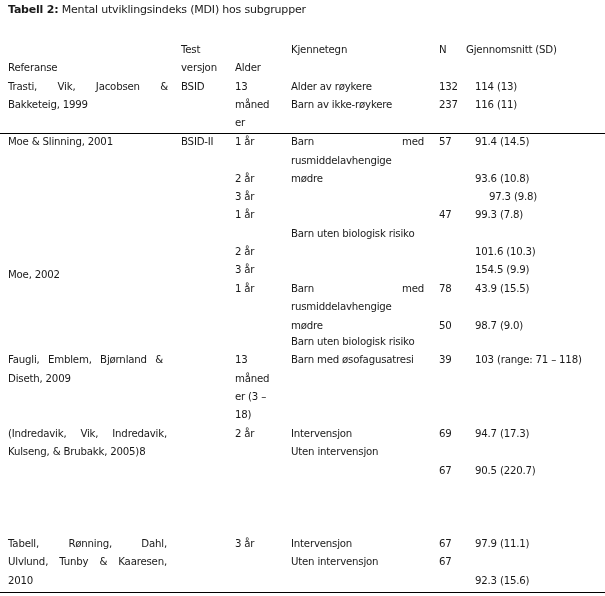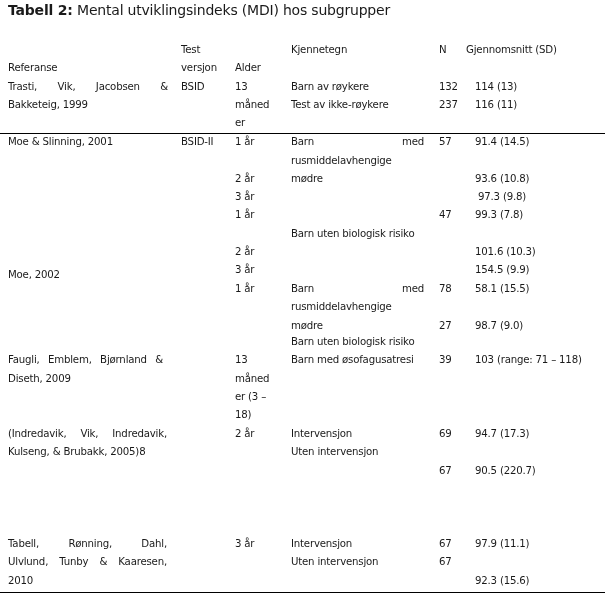--- a/index.html
+++ b/index.html
@@ -1,19 +1,19 @@
 <!DOCTYPE html>
 <html><head>
 <meta charset="utf-8">
 <style>
   html, body { margin:0; padding:0; background:#ffffff; }
   body { width:605px; height:596px; position:relative; overflow:hidden;
          font-family:"DejaVu Sans", sans-serif; font-size:10.2px; color:#1a1a1a; letter-spacing:-0.2px; }
   .t { position:absolute; white-space:nowrap; line-height:12px; }
-  .caption { left:8px; top:4px; font-size:14px; }
+  .caption { left:8px; top:4px; font-size:11px; }
   .caption b { font-weight:bold; }
   .rule { position:absolute; left:0; width:605px; height:1px; background:#000; }
   .just { display:flex; justify-content:space-between; }
 </style>
 </head>
 <body>
 
 <div class="t caption">
   <b>Tabell 2:</b>
   <span>Mental utviklingsindeks (MDI) hos subgrupper</span>
@@ -31,24 +31,24 @@
   <span>Trasti,</span>
   <span>Vik,</span>
   <span>Jacobsen</span>
   <span>&amp;</span>
 </div>
 <div class="t" style="left:8px;top:99px">Bakketeig, 1999</div>
 <div class="t" style="left:181px;top:81px">BSID</div>
 <div class="t" style="left:235px;top:81px">13</div>
 <div class="t" style="left:235px;top:99px">måned</div>
 <div class="t" style="left:235px;top:117px">er</div>
-<div class="t" style="left:291px;top:81px">Barn av røykere</div>
+<div class="t" style="left:291px;top:81px">Alder av røykere</div>
 <div class="t" style="left:439px;top:81px">132</div>
 <div class="t" style="left:475px;top:81px">114 (13)</div>
-<div class="t" style="left:291px;top:99px">Test av ikke-røykere</div>
+<div class="t" style="left:291px;top:99px">Barn av ikke-røykere</div>
 <div class="t" style="left:439px;top:99px">237</div>
 <div class="t" style="left:475px;top:99px">116 (11)</div>
 
 <div class="rule" style="top:133px"></div>
 
 <div class="t" style="left:8px;top:136px">Moe &amp; Slinning, 2001</div>
 <div class="t" style="left:181px;top:136px">BSID-II</div>
 <div class="t" style="left:235px;top:136px">1 år</div>
 <div class="t" style="left:235px;top:173px">2 år</div>
 <div class="t" style="left:235px;top:191px">3 år</div>
@@ -59,37 +59,37 @@
   <span>Barn</span>
   <span>med</span>
 </div>
 <div class="t" style="left:291px;top:155px">rusmiddelavhengige</div>
 <div class="t" style="left:291px;top:173px">mødre</div>
 <div class="t" style="left:291px;top:228px">Barn uten biologisk risiko</div>
 <div class="t" style="left:439px;top:136px">57</div>
 <div class="t" style="left:439px;top:209px">47</div>
 <div class="t" style="left:475px;top:136px">91.4 (14.5)</div>
 <div class="t" style="left:475px;top:173px">93.6 (10.8)</div>
-<div class="t" style="left:478px;top:191px">97.3 (9.8)</div>
+<div class="t" style="left:489px;top:191px">97.3 (9.8)</div>
 <div class="t" style="left:475px;top:209px">99.3 (7.8)</div>
 <div class="t" style="left:475px;top:246px">101.6 (10.3)</div>
 <div class="t" style="left:475px;top:264px">154.5 (9.9)</div>
 
 <div class="t" style="left:8px;top:269px">Moe, 2002</div>
 <div class="t" style="left:235px;top:283px">1 år</div>
 <div class="t just" style="left:291px;top:283px;width:133px">
   <span>Barn</span>
   <span>med</span>
 </div>
 <div class="t" style="left:291px;top:301px">rusmiddelavhengige</div>
 <div class="t" style="left:291px;top:320px">mødre</div>
 <div class="t" style="left:291px;top:336px">Barn uten biologisk risiko</div>
 <div class="t" style="left:439px;top:283px">78</div>
-<div class="t" style="left:439px;top:320px">27</div>
-<div class="t" style="left:475px;top:283px">58.1 (15.5)</div>
+<div class="t" style="left:439px;top:320px">50</div>
+<div class="t" style="left:475px;top:283px">43.9 (15.5)</div>
 <div class="t" style="left:475px;top:320px">98.7 (9.0)</div>
 
 <div class="t just" style="left:8px;top:354px;width:155px">
   <span>Faugli,</span>
   <span>Emblem,</span>
   <span>Bjørnland</span>
   <span>&amp;</span>
 </div>
 <div class="t" style="left:8px;top:373px">Diseth, 2009</div>
 <div class="t" style="left:235px;top:354px">13</div>

